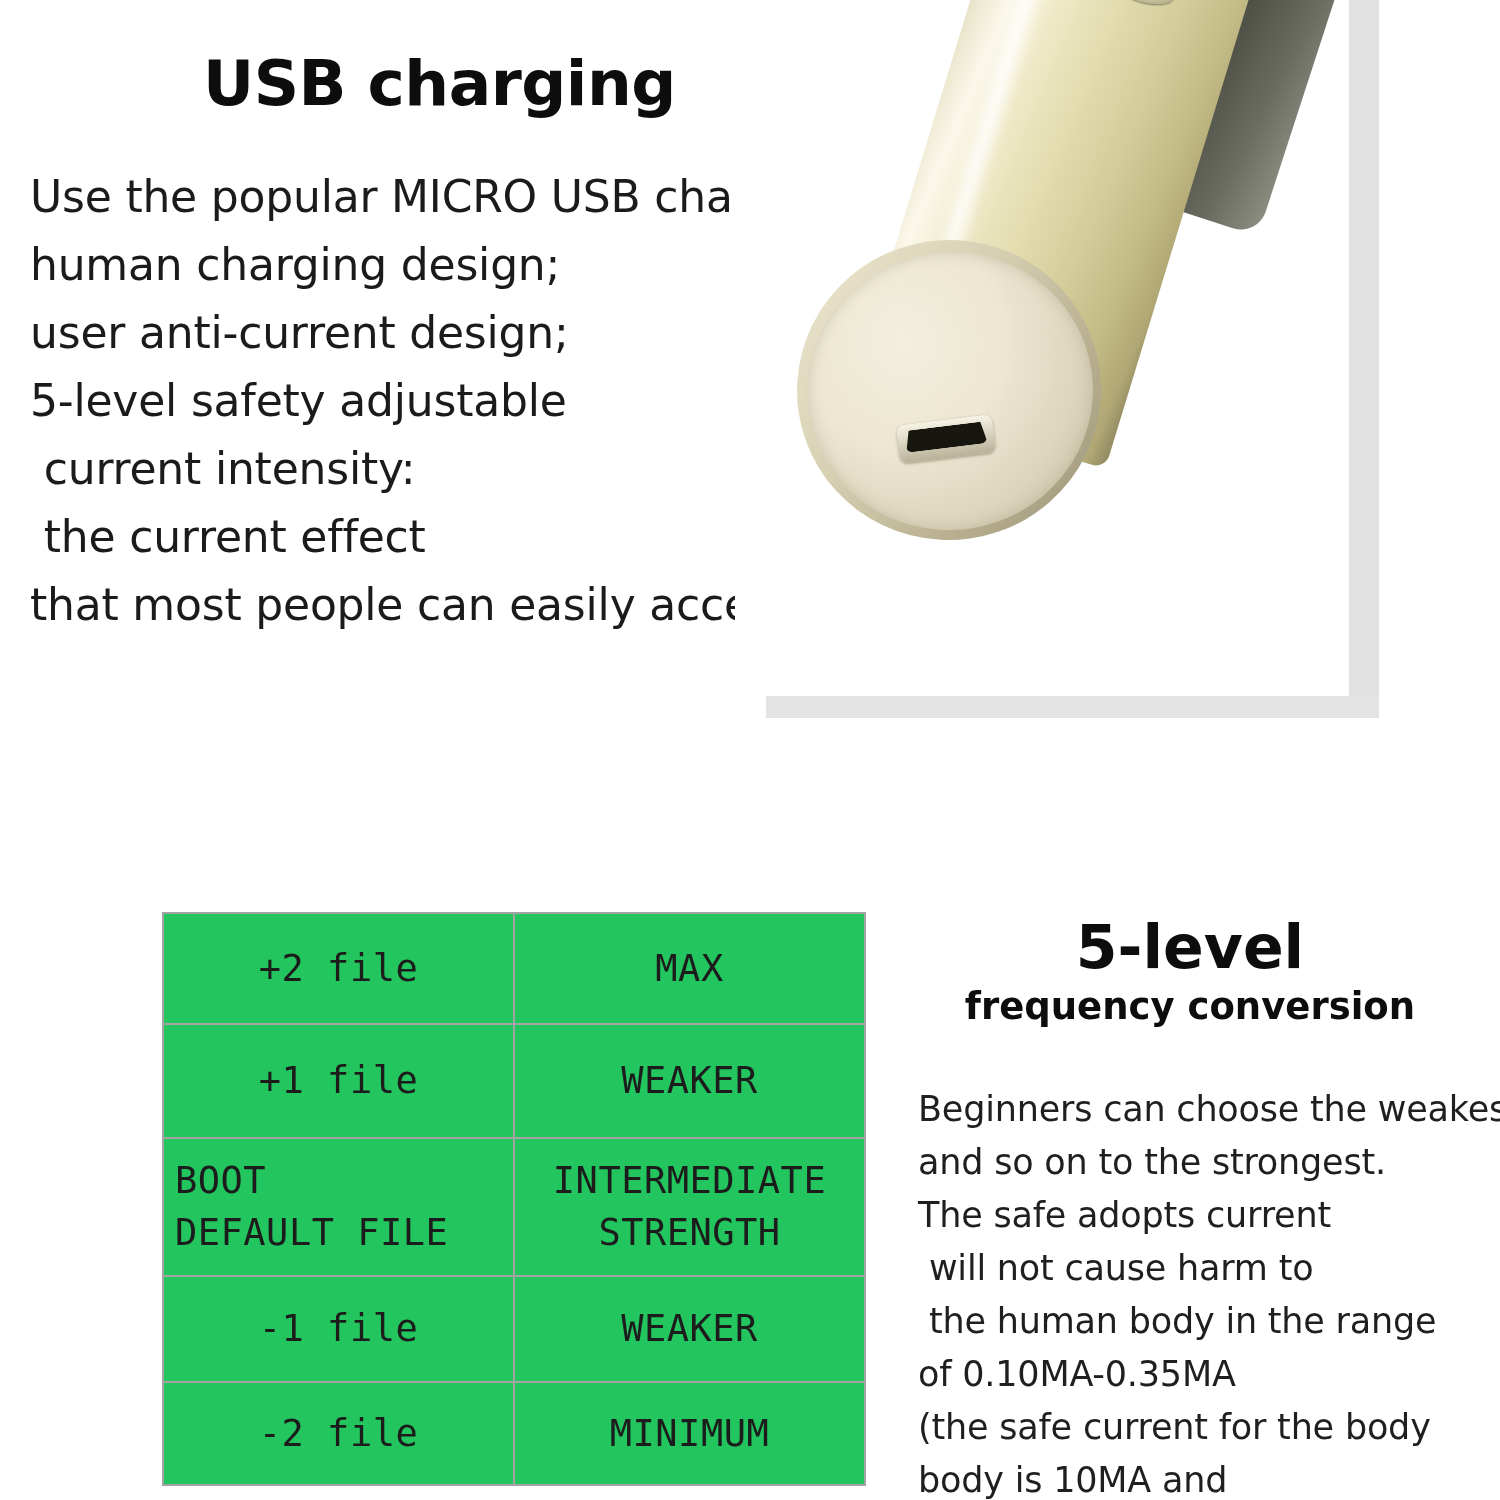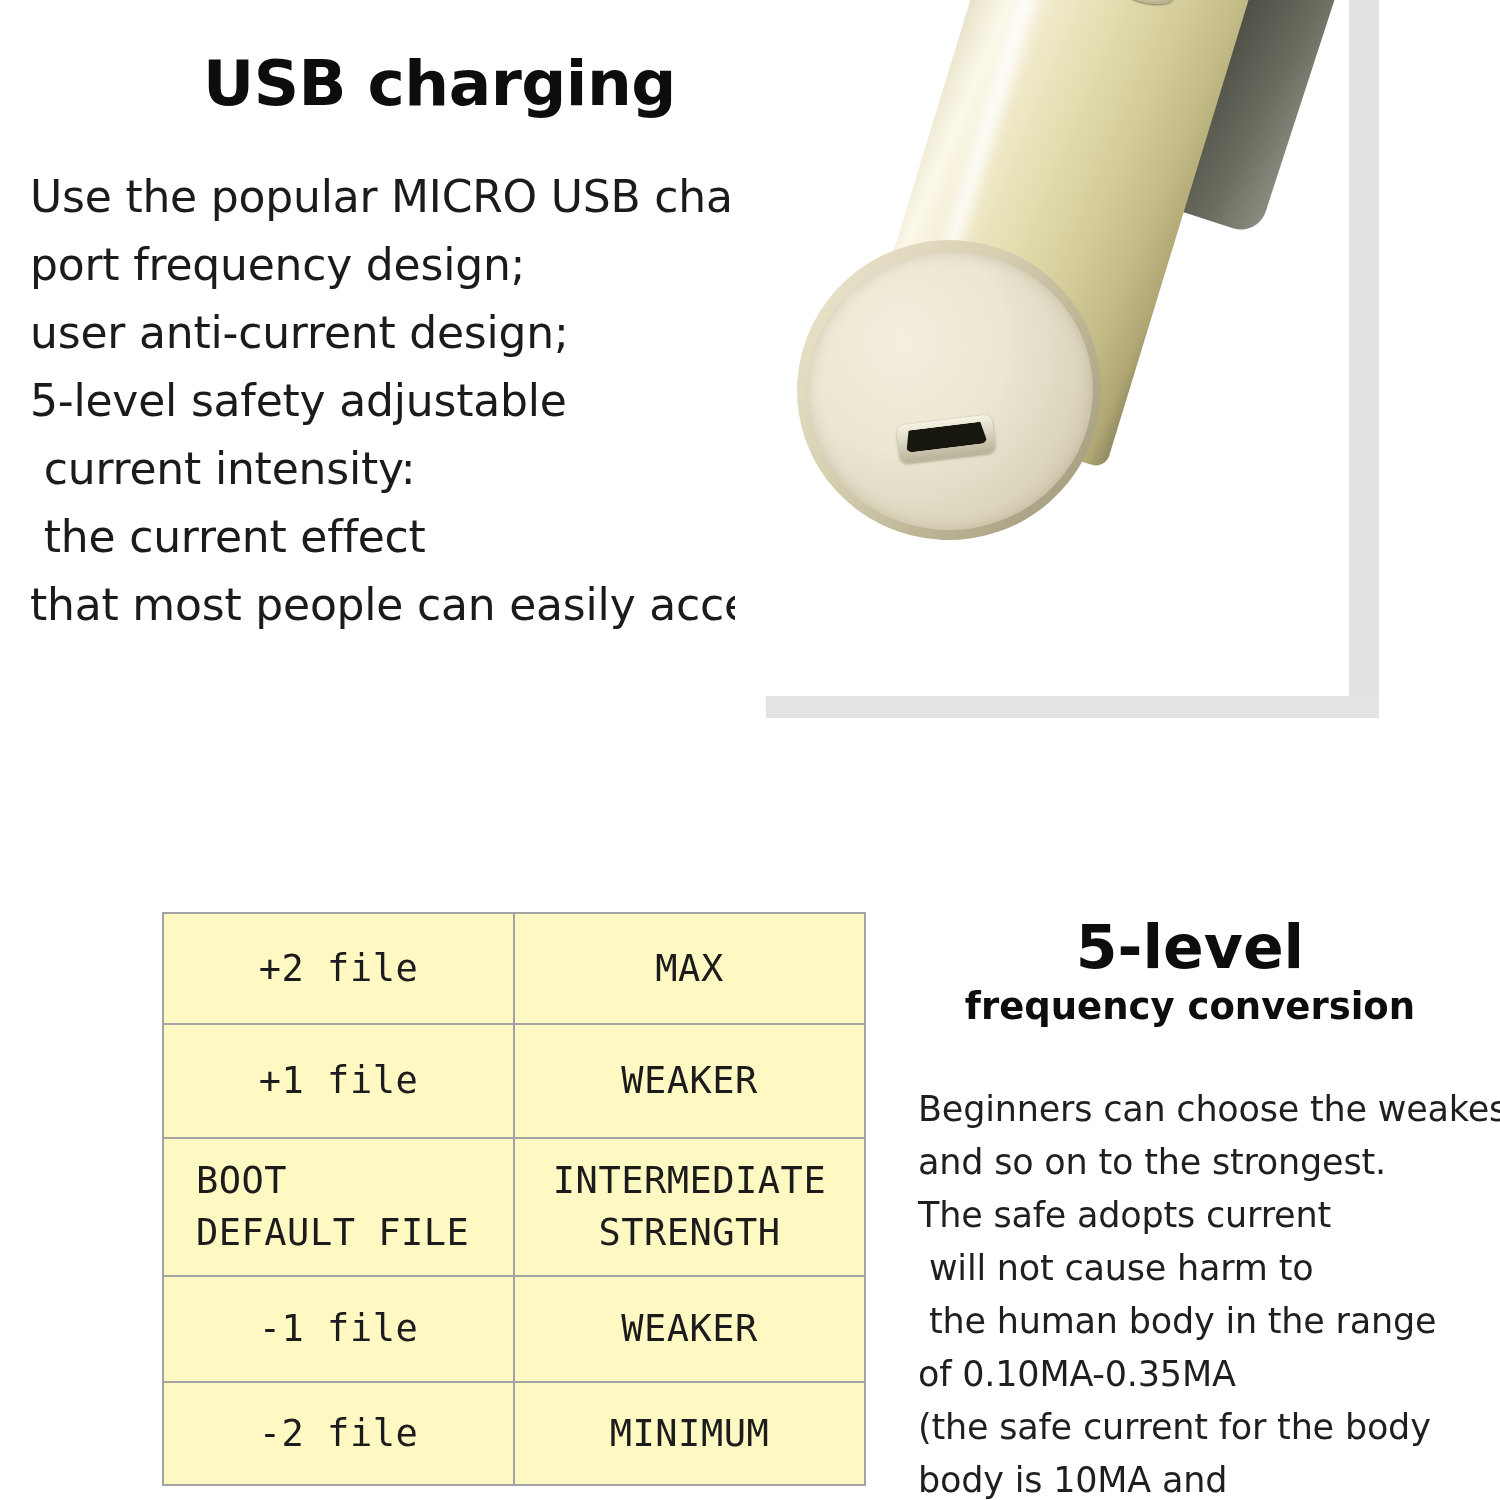--- a/index.html
+++ b/index.html
@@ -208,36 +208,36 @@
 
   
   #level-table {
     position: absolute;
     left: 162px;
     top: 912px;
     width: 704px;
     height: 564px;
     border-collapse: collapse;
     table-layout: fixed;
-    background: #fef9c3;
+    background: #22c55e;
   }
   #level-table td {
     border: 2px solid #a3a3a3;
     font-family: "DejaVu Sans Mono", monospace;
     font-size: 37px;
     color: #1c1c1c;
     text-align: center;
     vertical-align: middle;
     padding: 0 6px;
     letter-spacing: 0.5px;
     line-height: 52px;
   }
   #level-table td.left-align {
     text-align: left;
-    padding-left: 32px;
+    padding-left: 11px;
   }
   #level-table td .sub {
     display: block;
   }
 
   
   #right-heading {
     position: absolute;
     left: 910px;
     top: 918px;
@@ -276,21 +276,21 @@
 </style>
 </head>
 <body>
 
 <div id="top-section">
 
   <div id="page-title">USB charging</div>
 
   <div id="intro-paragraph">
     <div class="line">Use the popular MICRO USB charging</div>
-    <div class="line">port frequency design;</div>
+    <div class="line">human charging design;</div>
     <div class="line">user anti-current design;</div>
     <div class="line">5-level safety adjustable</div>
     <div class="line"> current intensity:</div>
     <div class="line"> the current effect</div>
     <div class="line">that most people can easily accept.</div>
   </div>
 
   <div id="frame-shadow-right"></div>
   <div id="frame-shadow-bottom"></div>
   <div id="product-frame"></div>

